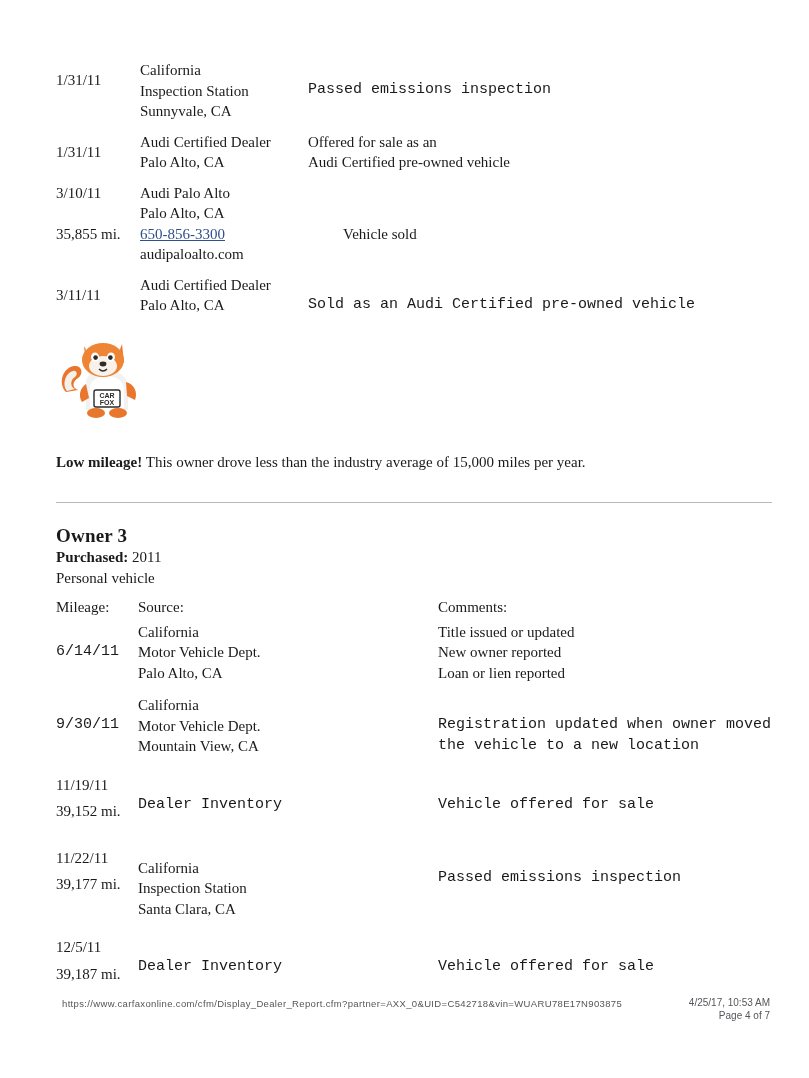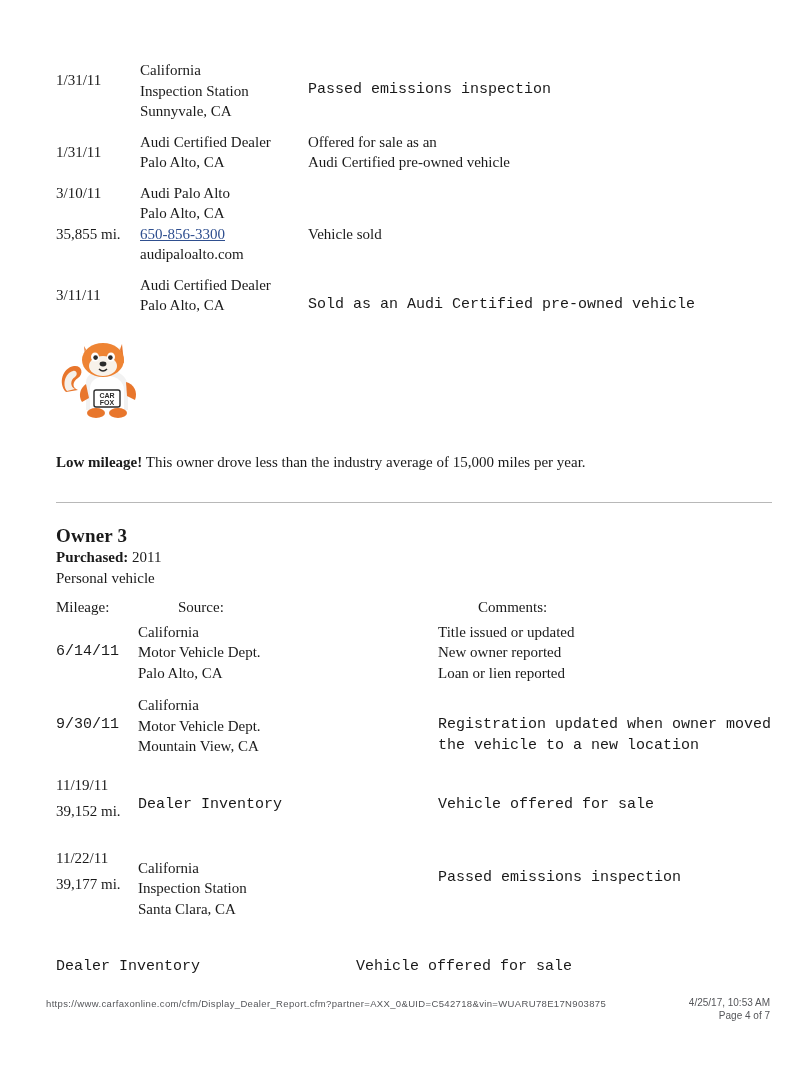--- a/index.html
+++ b/index.html
@@ -59,21 +59,21 @@
   .src-line { white-space: nowrap; }
   .cmt-line { white-space: nowrap; }
 
   .phone-link {
     color: #2f4f8f;
     text-decoration: underline;
   }
 
   
   .pad-top-1 { padding-top: 20px; font-family: Liberation Mono, monospace; }
-  .pad-top-2 { padding-top: 41px; }
+  .pad-top-2 { padding-top: 41px; margin-left: 35px; }
   .pad-top-half { padding-top: 10px; }
 
   .row-gap { height: 8px; }
 
   
   .carfox-wrap {
     position: relative;
     margin-left: 0px;
     margin-top: 14px;
     width: 92px;
@@ -112,21 +112,21 @@
     font-size: 15px;
     line-height: 21px;
   }
   .table-head {
     display: flex;
     margin-top: 8px;
     font-size: 15px;
     line-height: 21px;
   }
   .th-mileage { width: 82px; flex: 0 0 82px; }
-  .th-source { width: 300px; flex: 0 0 300px; margin-left: 40px; }
+  .th-source { width: 300px; flex: 0 0 300px; }
   .th-comments { flex: 1 1 auto; }
 
   .o3-row {
     display: flex;
     align-items: flex-start;
     margin-top: 4px;
   }
   .o3-mileage {
     width: 82px; flex: 0 0 82px;
     font-size: 15px; line-height: 20.5px;
@@ -143,21 +143,21 @@
   
   .footer {
     position: absolute;
     left: 46px;
     top: 998px;
     width: 724px;
     font-family: "Liberation Sans", sans-serif;
   }
   .footer-url {
     position: absolute;
-    left: 0;
+    left: 16px;
     top: 0;
     font-size: 9.5px;
     color: #55565a;
     letter-spacing: 0.35px;
   }
   .footer-right {
     position: absolute;
     right: 0;
     top: -2px;
     text-align: right;
@@ -357,20 +357,25 @@
         <div class="src-line">Santa Clara, CA</div>
       </div>
       <div class="o3-comments pad-top-1">
         <div class="cmt-line">Passed emissions inspection</div>
       </div>
     </div>
 
     <div style="height:14px"></div>
 
     <div class="o3-row">
+      <div class="o3-mileage">
+        <div class="date-line">12/5/11</div>
+        <div style="height:6px"></div>
+        <div class="miles-line">39,187 mi.</div>
+      </div>
       <div class="o3-source pad-top-1">
         <div class="src-line">Dealer Inventory</div>
       </div>
       <div class="o3-comments pad-top-1">
         <div class="cmt-line">Vehicle offered for sale</div>
       </div>
     </div>
 
   </div>
 

